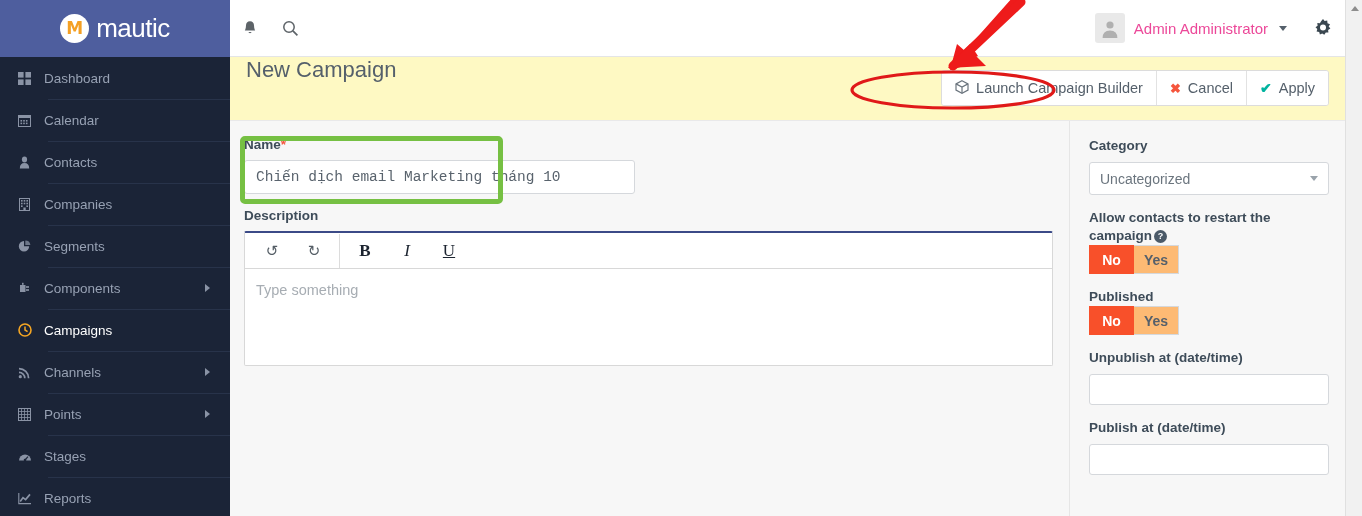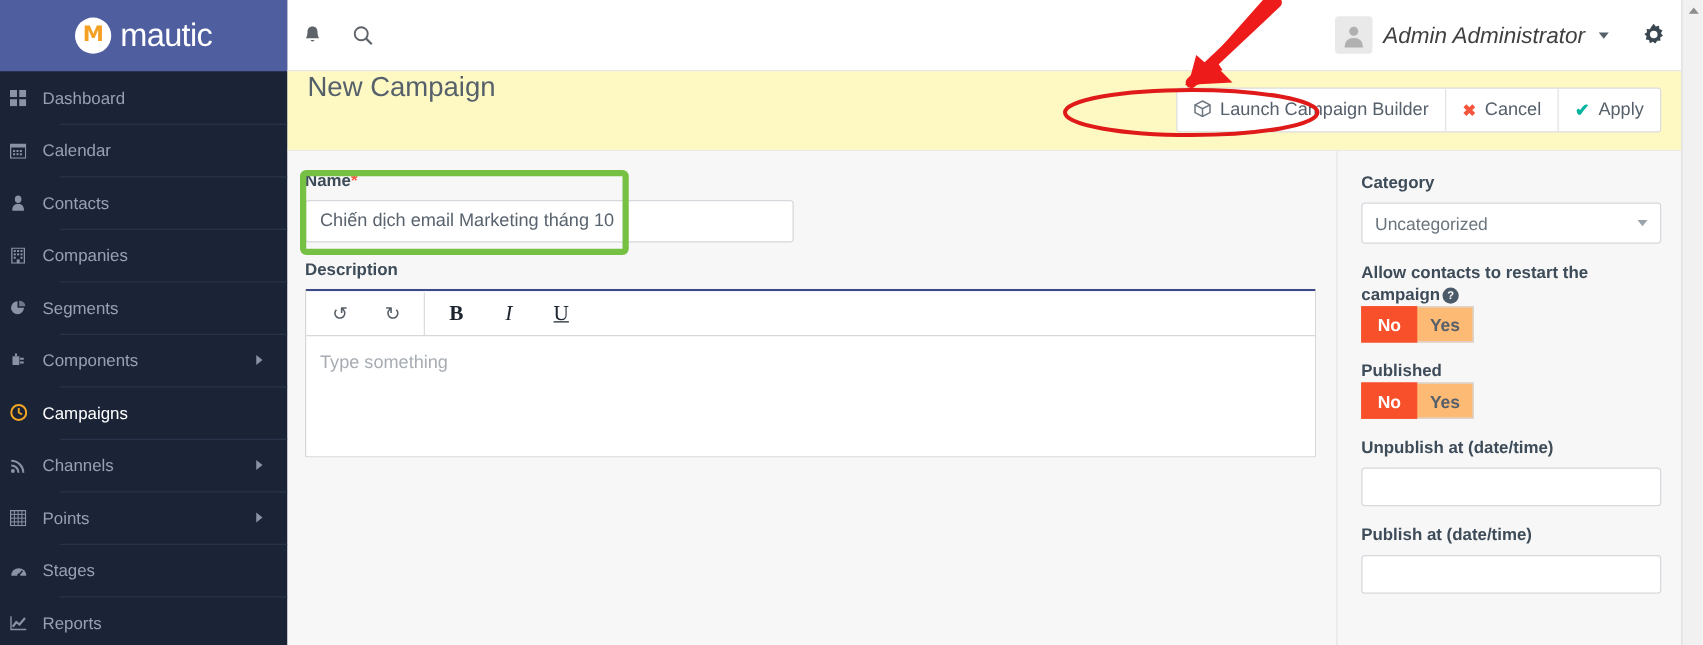--- a/index.html
+++ b/index.html
@@ -31,21 +31,21 @@
     color: #f4a024; font-size: 17px; font-weight: bold;
     line-height: 1; font-family: "DejaVu Sans", sans-serif;
   }
   #brand .logo-text {
     color: #ffffff; font-size: 26px; letter-spacing: -0.5px;
     font-weight: 400;
   }
   .nav-item {
     position: relative;
     height: 42px; display: flex; align-items: center;
-    padding-left: 8px; color: #97a1b3; font-size: 13.5px;
+    padding-left: 18px; color: #97a1b3; font-size: 13.5px;
     cursor: pointer;
   }
   .nav-item + .nav-item::before {
     content: ""; position: absolute; left: 48px; right: 0; top: 0;
     height: 1px; background: #28334a;
   }
   .nav-item .ico {
     width: 26px; flex: 0 0 26px; display: flex; align-items: center;
     color: #8a93a5; font-size: 13px;
   }
@@ -76,21 +76,21 @@
   #user-area {
     display: flex; align-items: center; gap: 9px;
     padding-right: 14px; cursor: pointer;
   }
   #avatar {
     width: 30px; height: 30px; border-radius: 3px;
     background: #e9e9e9; display: flex;
     align-items: center; justify-content: center;
     color: #b0b0b0;
   }
-  #user-name { font-size: 18px; color: #404040; font-style: italic; }
+  #user-name { font-size: 15px; color: #ec4899; }
   .dd-caret {
     width: 0; height: 0; margin-left: 2px;
     border-top: 5px solid #55606b;
     border-left: 4.5px solid transparent;
     border-right: 4.5px solid transparent;
   }
   #gear-btn {
     width: 44px; height: 57px; display: flex;
     align-items: center; justify-content: center;
     color: #3a4750; cursor: pointer;
@@ -132,21 +132,21 @@
   }
   .field-label {
     font-size: 13.5px; color: #3e4c59; font-weight: bold;
   }
   .req { color: #f5553d; font-weight: bold; }
   #name-block { position: absolute; left: 14px; top: 16px; }
   #name-input {
     margin-top: 8px; width: 391px; height: 34px;
     border: 1px solid #d5d8dc; border-radius: 3px;
     background: #ffffff; font-size: 14.5px; color: #59636d;
-    padding: 1px 11px; font-family: Liberation Sans, sans-serif;
+    padding: 1px 11px; font-family: Liberation Mono, monospace;
   }
   #desc-block { position: absolute; left: 14px; top: 87px; }
   #desc-editor {
     margin-top: 8px; width: 809px;
     border: 1px solid #d8d8d8; border-top: 2px solid #3b4a87;
     background: #ffffff; border-radius: 2px;
   }
   #desc-toolbar {
     height: 36px; display: flex; align-items: center;
     border-bottom: 1px solid #d8d8d8; padding-left: 6px;

